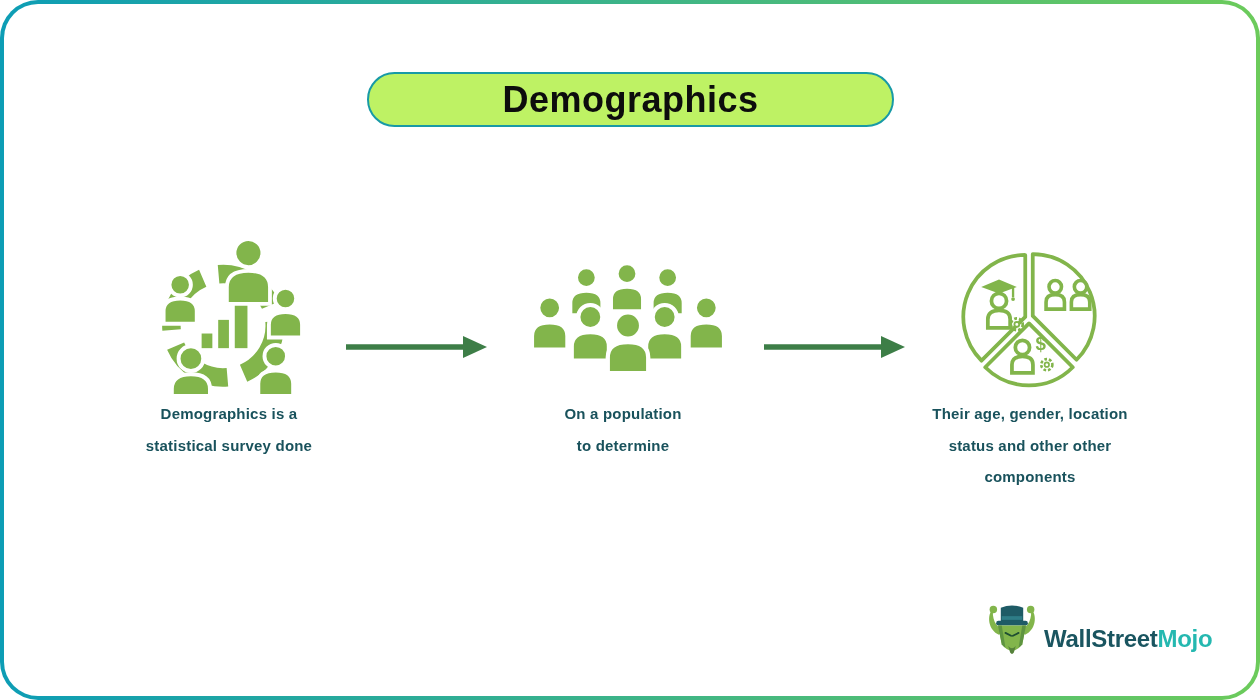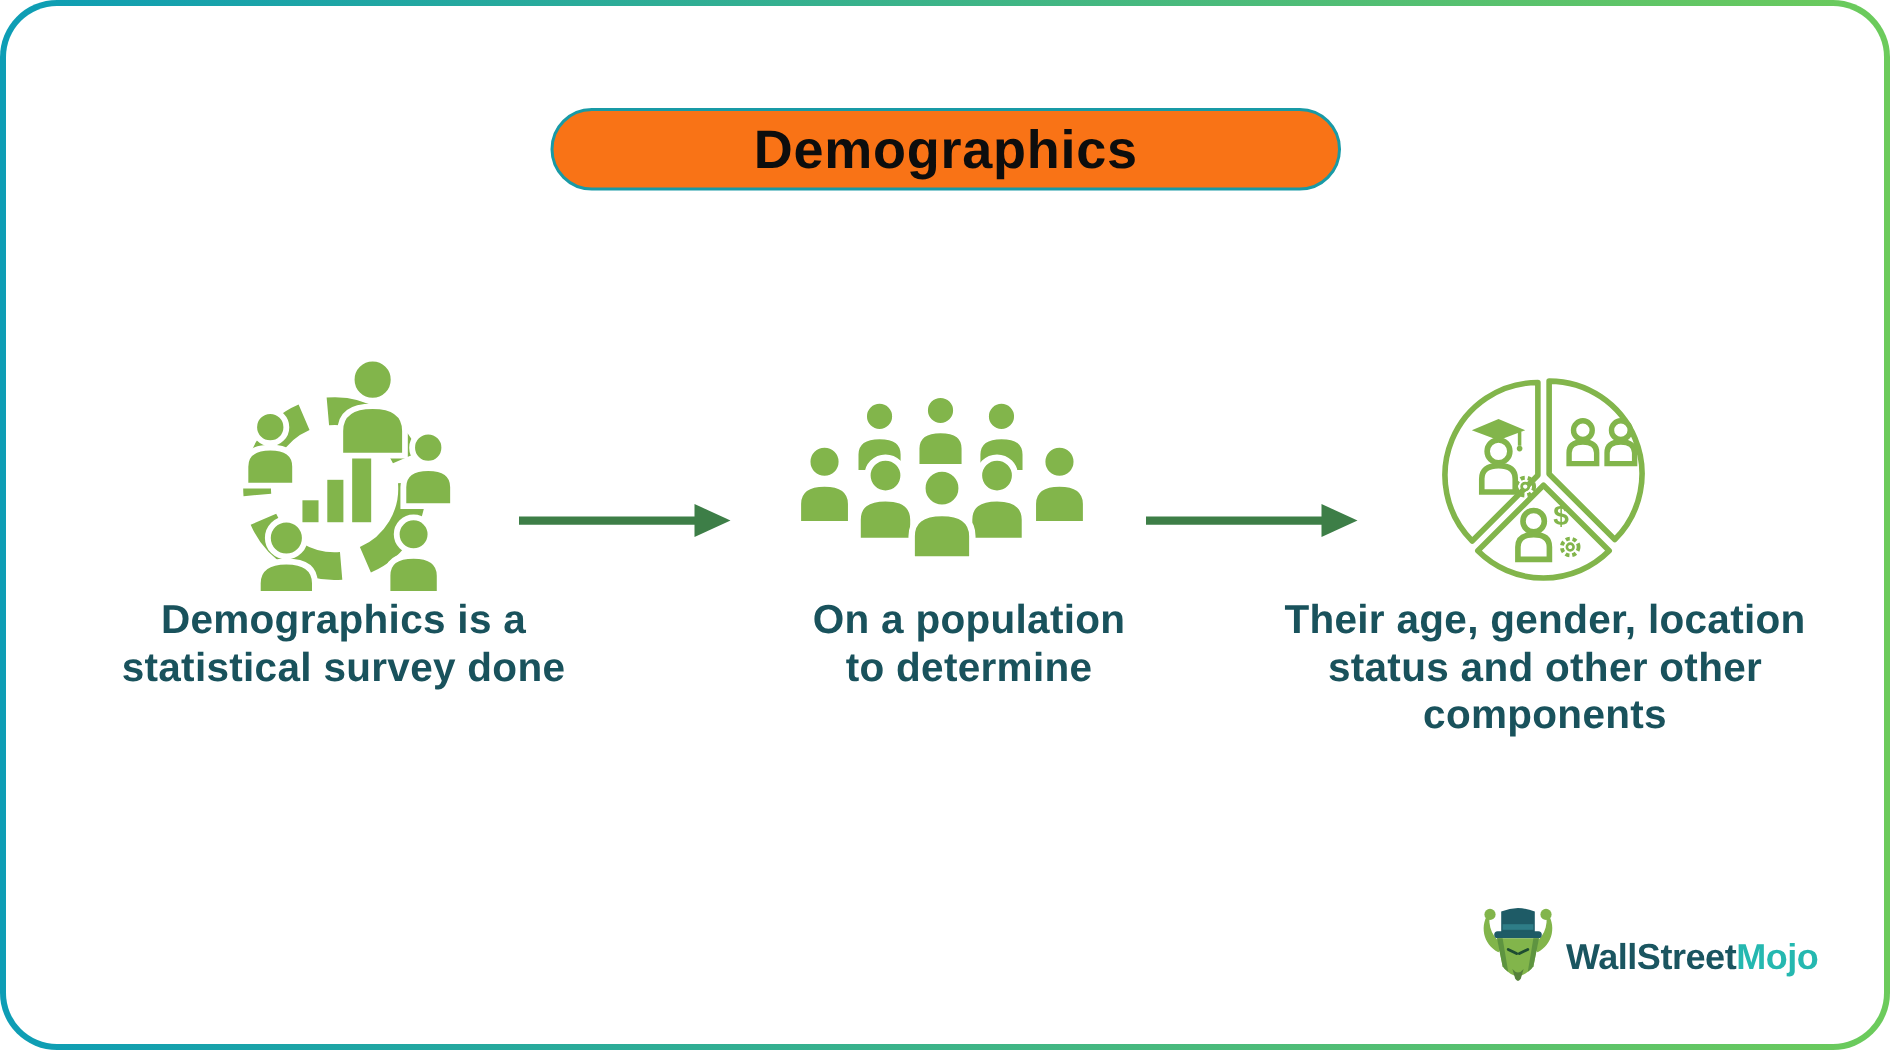--- a/index.html
+++ b/index.html
@@ -21,34 +21,34 @@
   .frame{
     position:absolute;inset:0;border-radius:38px;
     background:linear-gradient(90deg,var(--frame-left),var(--frame-right));
   }
   .frame-inner{
     position:absolute;inset:4px;border-radius:34px;background:#fff;
   }
   .title-pill{
     position:absolute;left:367px;top:72px;width:527px;height:55px;
     border:2.5px solid var(--title-border-teal);border-radius:29px;
-    display:flex;align-items:center;justify-content:center;background:#f97316;
+    display:flex;align-items:center;justify-content:center;background:#bef264;
     box-sizing:border-box;
   }
   .title-pill span{
     font-size:36px;font-weight:bold;color:#0d0d0d;letter-spacing:.5px;
   }
   .icon-box{position:absolute;}
   .caption{
     position:absolute;top:398px;text-align:center;
-    font-size:27px;font-weight:bold;color:var(--caption-teal);
+    font-size:15px;font-weight:bold;color:var(--caption-teal);
     line-height:31.5px;white-space:pre-line;letter-spacing:.2px;
   }
   .cap-1{left:58px;width:342px;}
-  .cap-2{left:536px;width:220px;}
+  .cap-2{left:513px;width:220px;}
   .cap-3{left:854px;width:352px;}
   .arrow{position:absolute;top:332px;width:146px;height:30px;}
   .arrow-1{left:344px;}
   .arrow-2{left:762px;}
   .g-fill{fill:var(--icon-green);}
   .g-stroke{stroke:var(--icon-green);}
   .logo{
     position:absolute;left:984px;top:600px;display:flex;align-items:center;
   }
   .logo-text{

